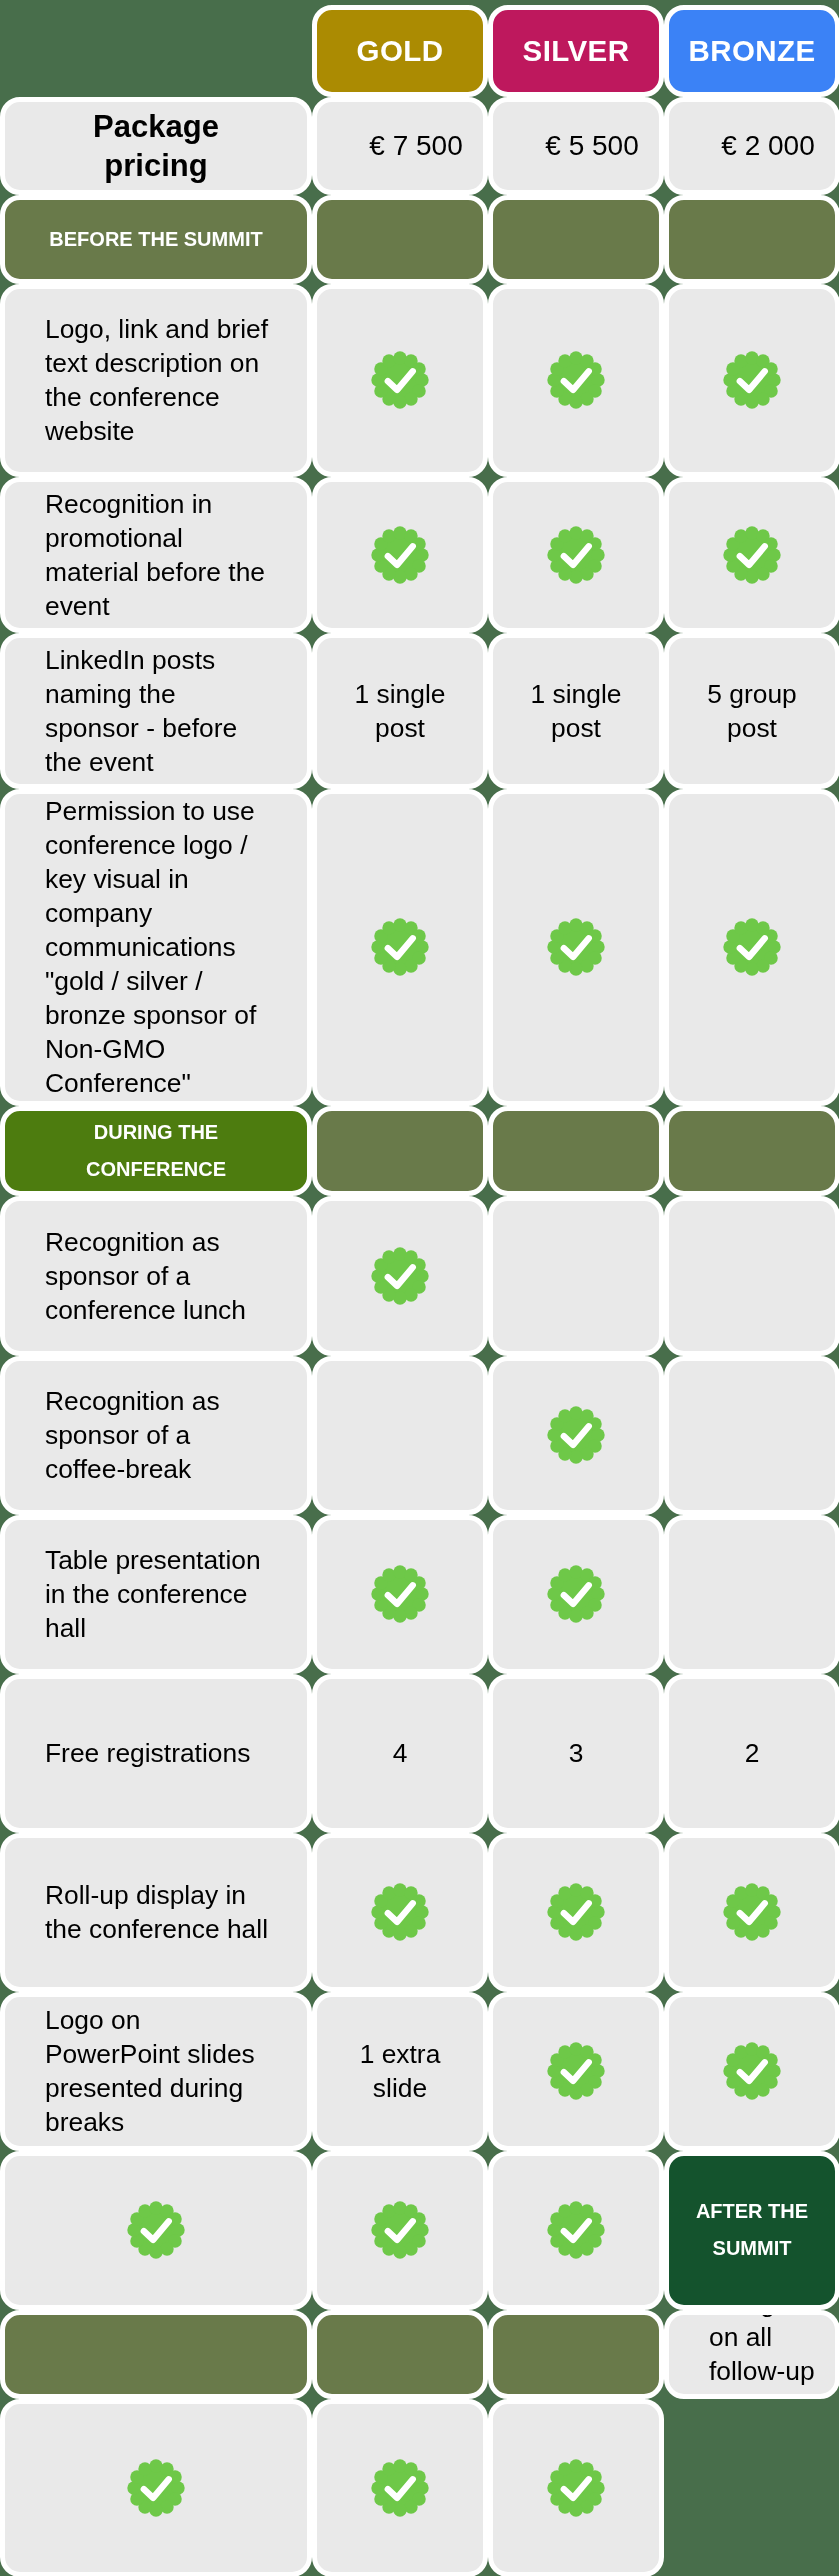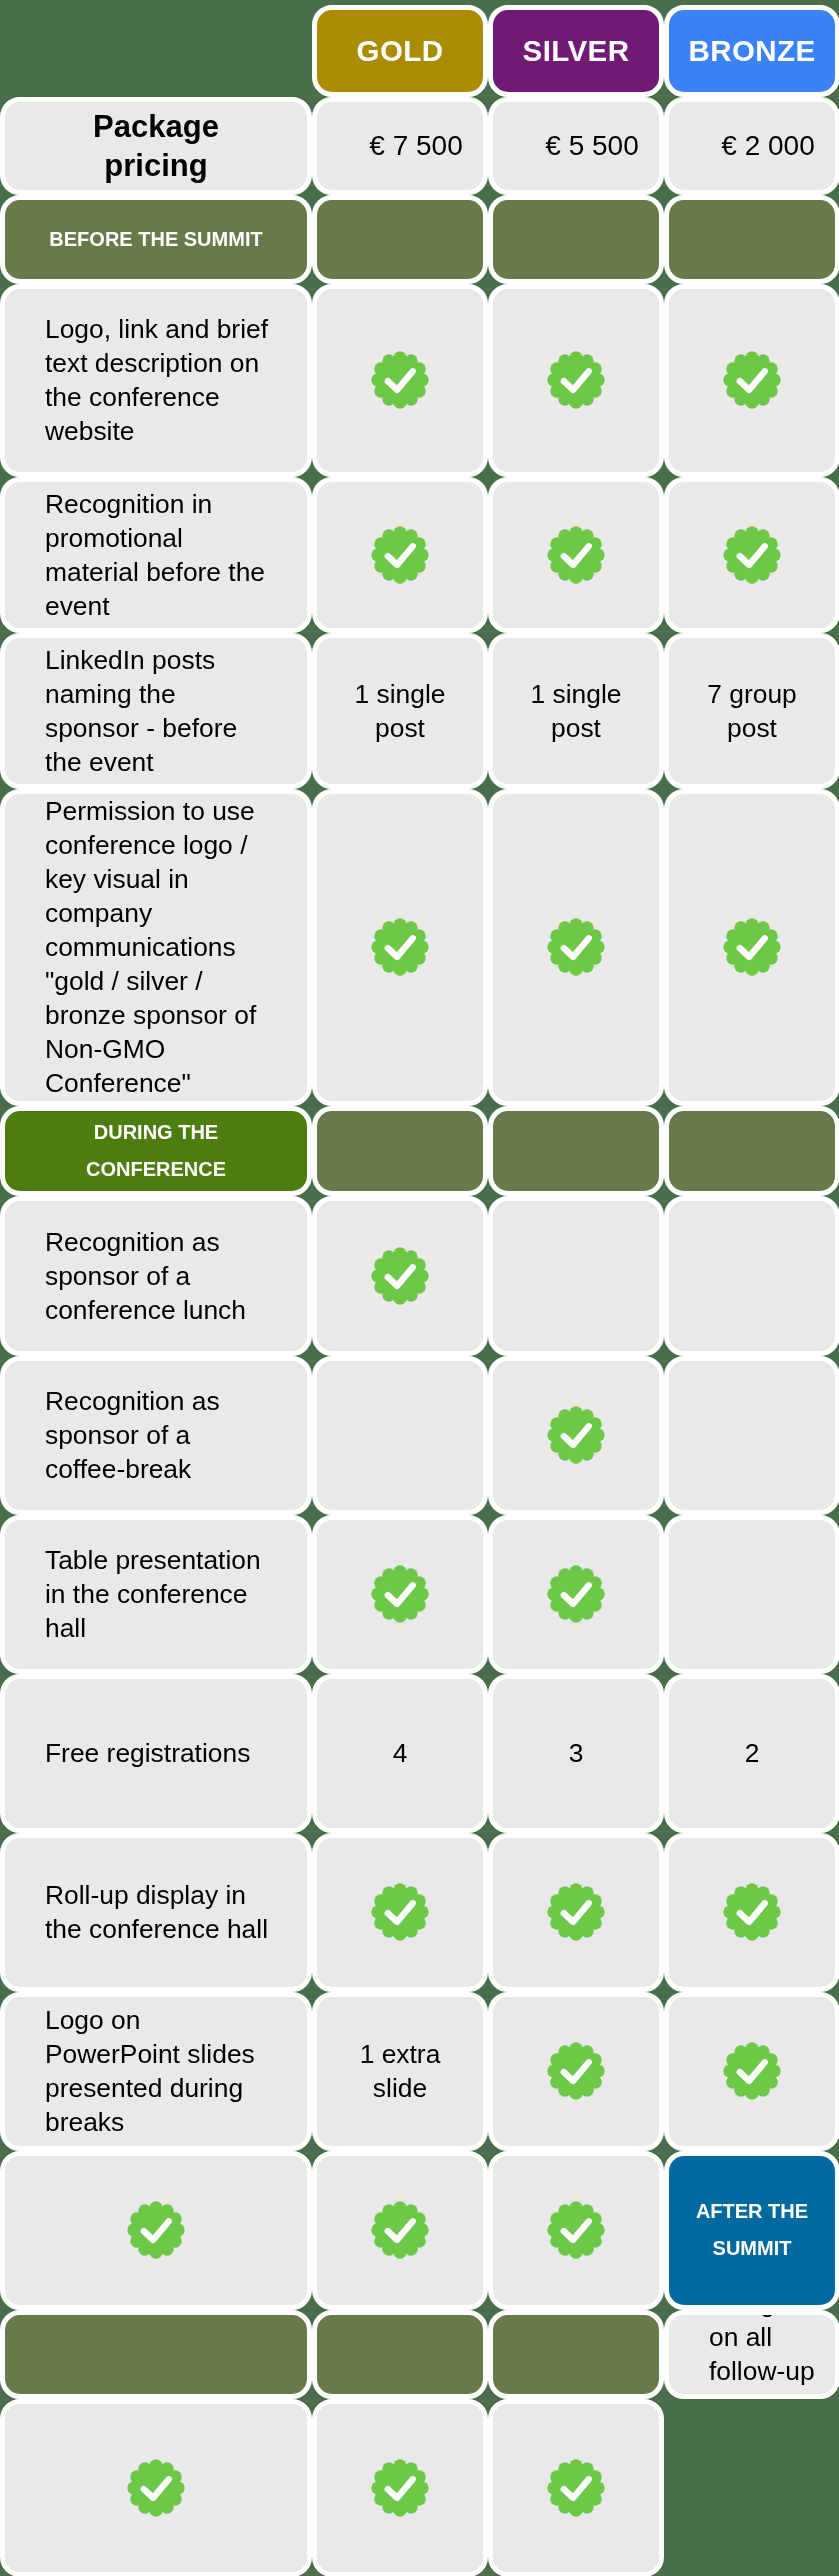--- a/index.html
+++ b/index.html
@@ -80,21 +80,21 @@
     </g>
   </defs>
 </svg>
 
 <div class="grid">
 
   <div class="cell ghost"></div>
   <div class="cell" style="background: rgb(171, 139, 2);">
     <span class="pill-text">GOLD</span>
   </div>
-  <div class="cell" style="background: #701a75;">
+  <div class="cell" style="background: #be185d;">
     <span class="pill-text">SILVER</span>
   </div>
   <div class="cell" style="background: #3b82f6;">
     <span class="pill-text">BRONZE</span>
   </div>
 
   <div class="cell">
     <span class="pricing-label">Package pricing</span>
   </div>
   <div class="cell">
@@ -155,21 +155,21 @@
   <div class="cell label-cell">
     <span class="row-label">LinkedIn posts naming the sponsor - before the event</span>
   </div>
   <div class="cell">
     <span class="value-text">1 single post</span>
   </div>
   <div class="cell">
     <span class="value-text">1 single post</span>
   </div>
   <div class="cell">
-    <span class="value-text">7 group post</span>
+    <span class="value-text">5 group post</span>
   </div>
 
   <div class="cell label-cell">
     <span class="row-label">Permission to use conference logo / key visual in company communications "gold / silver / bronze sponsor of Non-GMO Conference"</span>
   </div>
   <div class="cell">
     <svg class="badge" viewBox="0 0 100 100">
         <use href="#check-badge"></use>
       </svg>
   </div>
@@ -286,21 +286,21 @@
     <svg class="badge" viewBox="0 0 100 100">
         <use href="#check-badge"></use>
       </svg>
   </div>
   <div class="cell">
     <svg class="badge" viewBox="0 0 100 100">
         <use href="#check-badge"></use>
       </svg>
   </div>
 
-  <div class="cell" style="background: #0369a1;">
+  <div class="cell" style="background: #14532d;">
     <span class="section-title">AFTER THE SUMMIT</span>
   </div>
   <div class="cell" style="background: rgb(105, 122, 74);"></div>
   <div class="cell" style="background: rgb(105, 122, 74);"></div>
   <div class="cell" style="background: rgb(105, 122, 74);"></div>
 
   <div class="cell label-cell">
     <span class="row-label">Continued recognition on all follow-up media and reports</span>
   </div>
   <div class="cell">

